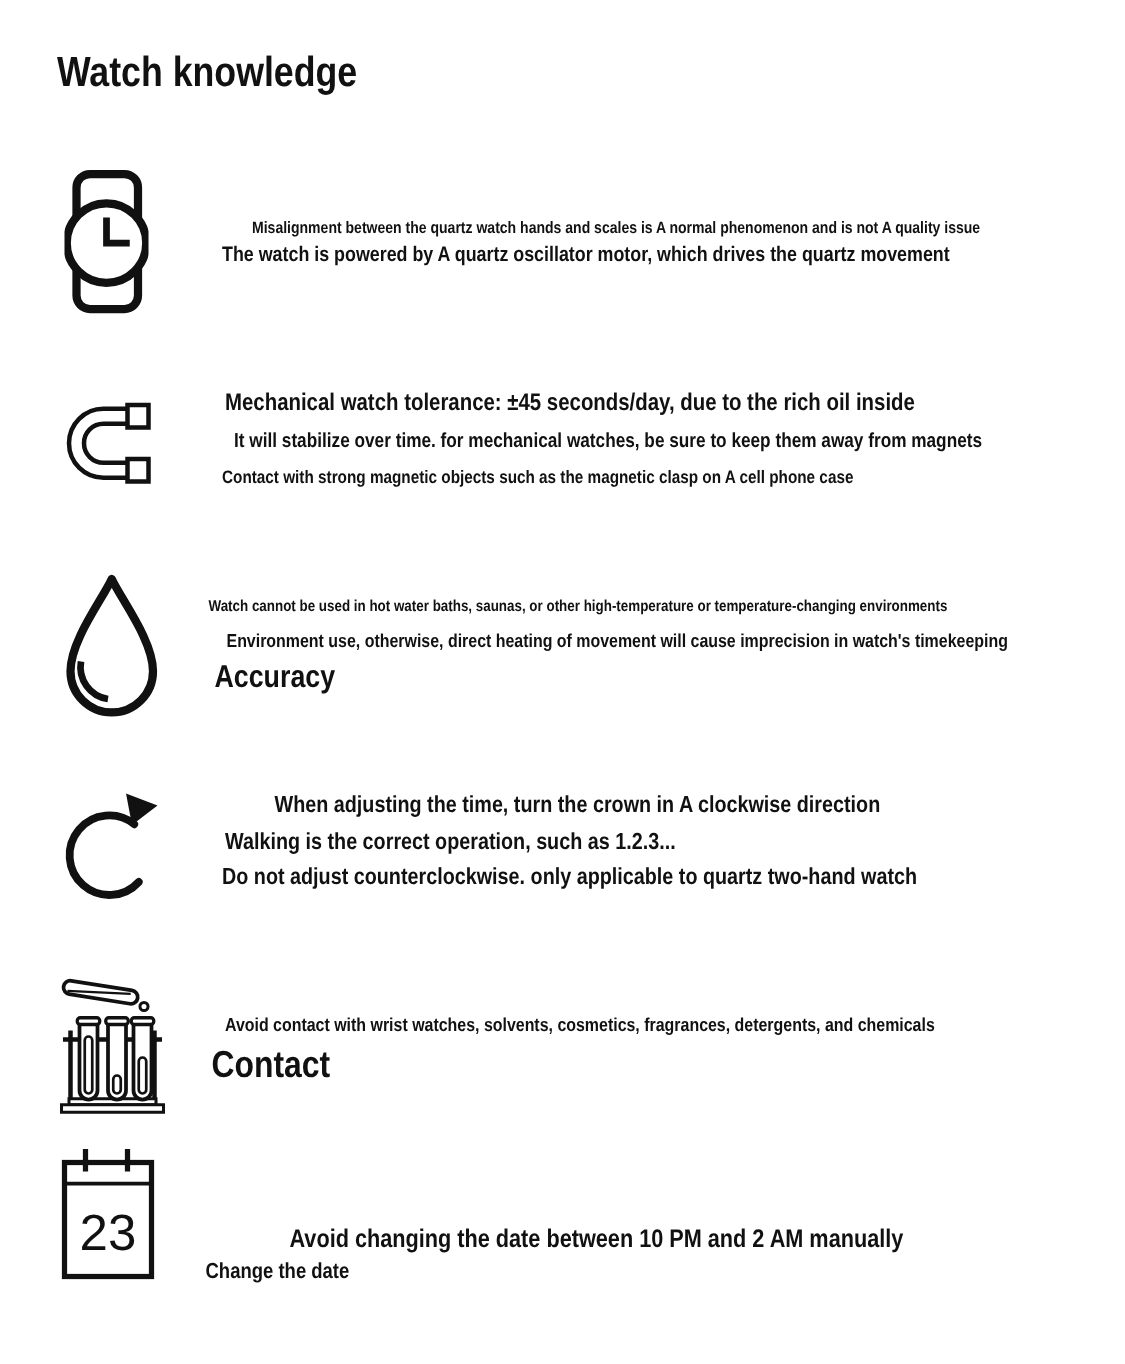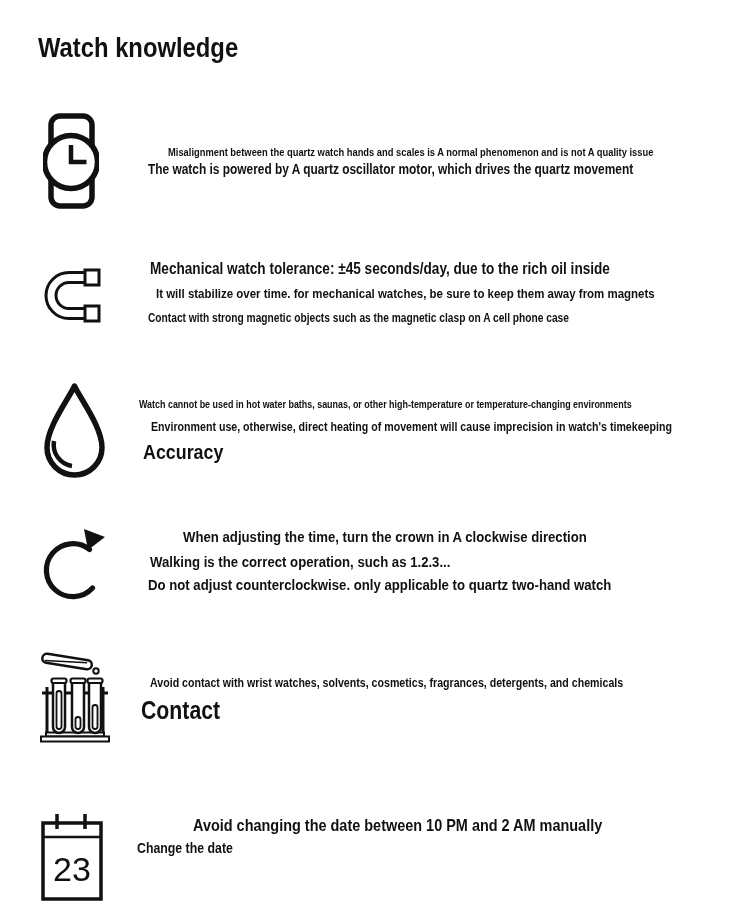--- a/index.html
+++ b/index.html
@@ -51,21 +51,21 @@
   .s4l1 { left:183px; top:529px; font-size:15.5px; }
   .s4l2 { left:150px; top:554px; font-size:15.5px; }
   .s4l3 { left:148px; top:577px; font-size:15.5px; }
 
   
   .ic-tubes { left:39px; top:649px; }
   .s5l1 { left:150px; top:677px; font-size:12.5px; }
   .s5l2 { left:141px; top:698px; font-size:25px; }
 
   
-  .ic-cal { left:40px; top:812px; }
+  .ic-cal { left:40px; top:764px; }
   .s6l1 { left:193px; top:817px; font-size:17px; }
   .s6l2 { left:137px; top:841px; font-size:14.5px; }
 </style>
 </head>
 <body>
 
 <div class="page">
 
   <h1 class="title">Watch knowledge</h1>
 

